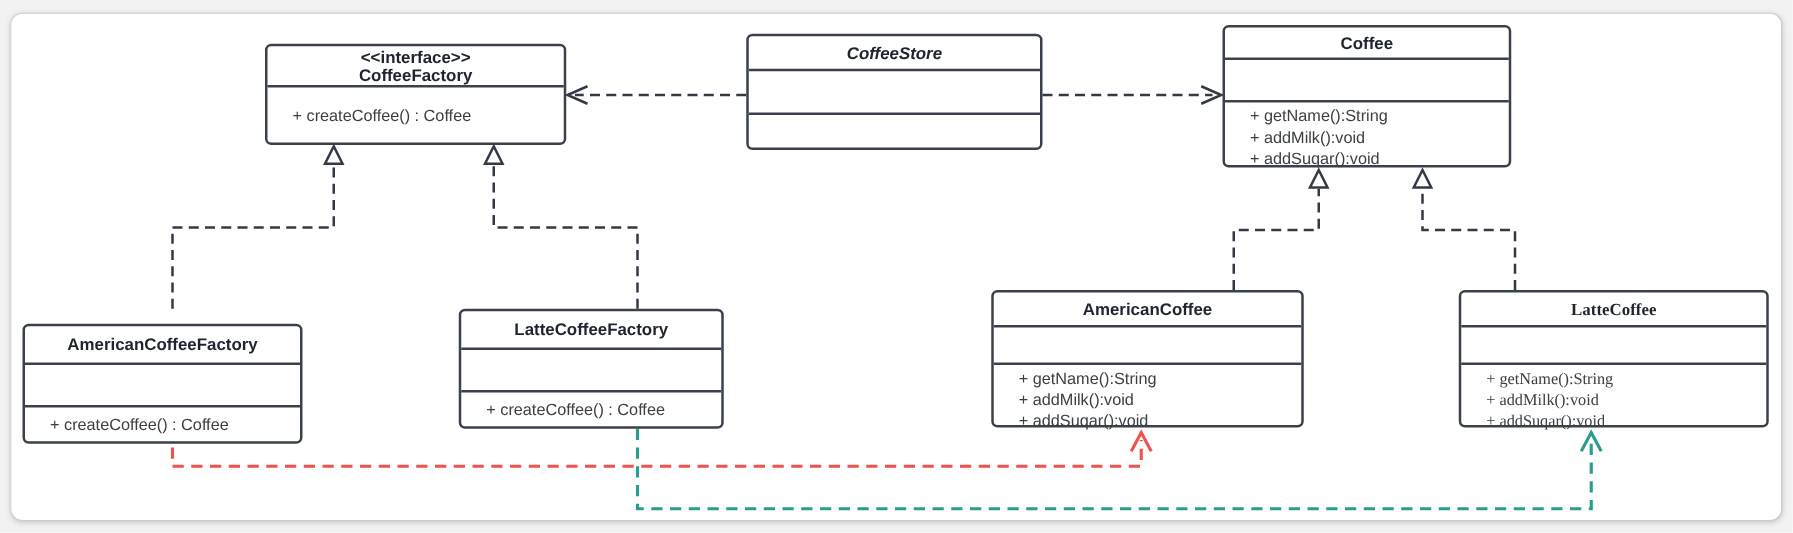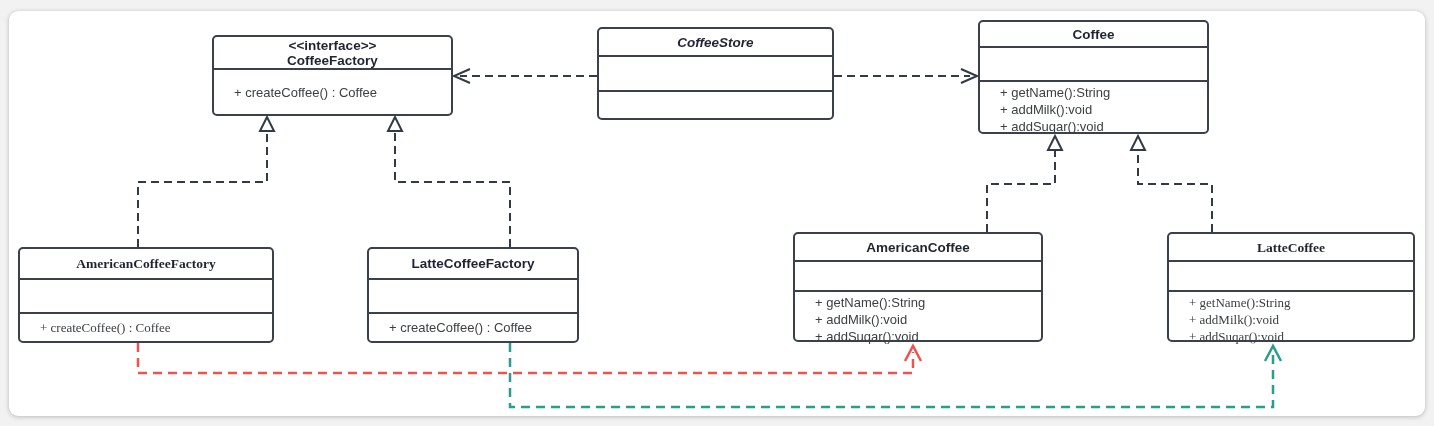--- a/index.html
+++ b/index.html
@@ -18,21 +18,21 @@
 
   
   .b-coffeefactory{left:212px;top:35px;width:241px;height:81px;}
   .b-coffeefactory .uml-title{height:33px;}
   .b-coffeestore{left:597px;top:27px;width:237px;height:93px;font-style:italic;}
   .b-coffeestore .uml-title{height:28px;}
   .b-coffeestore .uml-attrs{height:35px;}
   .b-coffee{left:978px;top:20px;width:231px;height:114px;}
   .b-coffee .uml-title{height:26px;justify-content:center;}
   .b-coffee .uml-attrs{height:34px;}
-  .b-americancoffeefactory{left:18px;top:247px;width:256px;height:96px;font-family:Liberation Serif, serif;}
+  .b-americancoffeefactory{left:18px;top:259px;width:224px;height:96px;}
   .b-americancoffeefactory .uml-title{height:31px;}
   .b-americancoffeefactory .uml-attrs{height:34px;}
   .b-lattecoffeefactory{left:367px;top:247px;width:212px;height:96px;}
   .b-lattecoffeefactory .uml-title{height:31px;}
   .b-lattecoffeefactory .uml-attrs{height:34px;}
   .b-americancoffee{left:793px;top:232px;width:250px;height:110px;}
   .b-americancoffee .uml-title{height:28px;}
   .b-americancoffee .uml-attrs{height:30px;}
   .b-lattecoffee{left:1167px;top:232px;width:248px;height:110px;font-family:Liberation Serif, serif;}
   .b-lattecoffee .uml-title{height:28px;}

